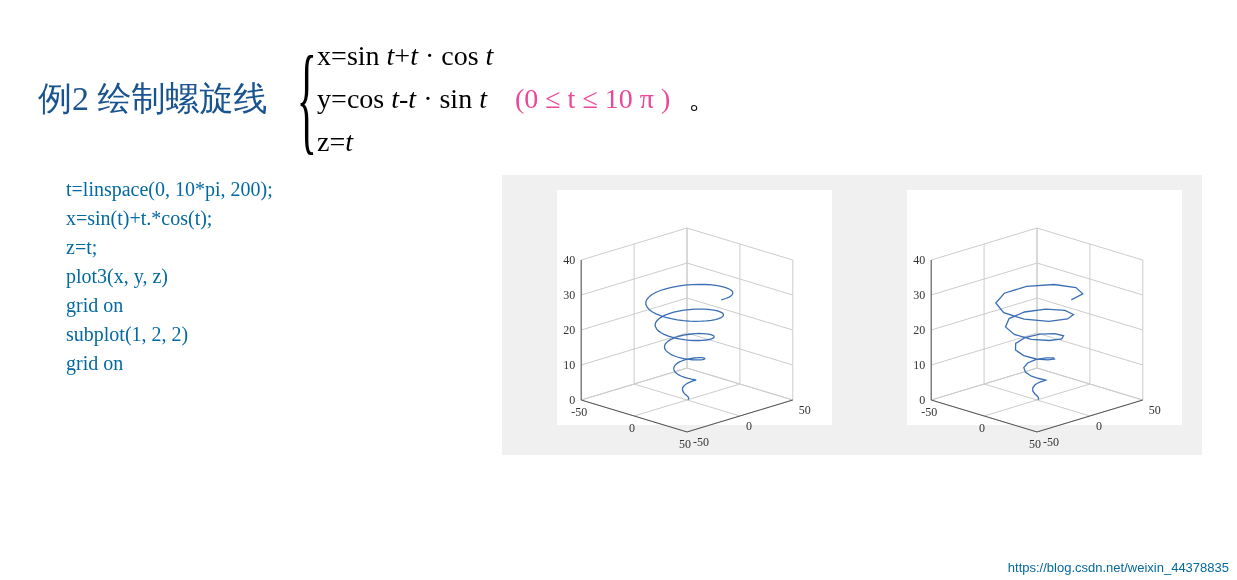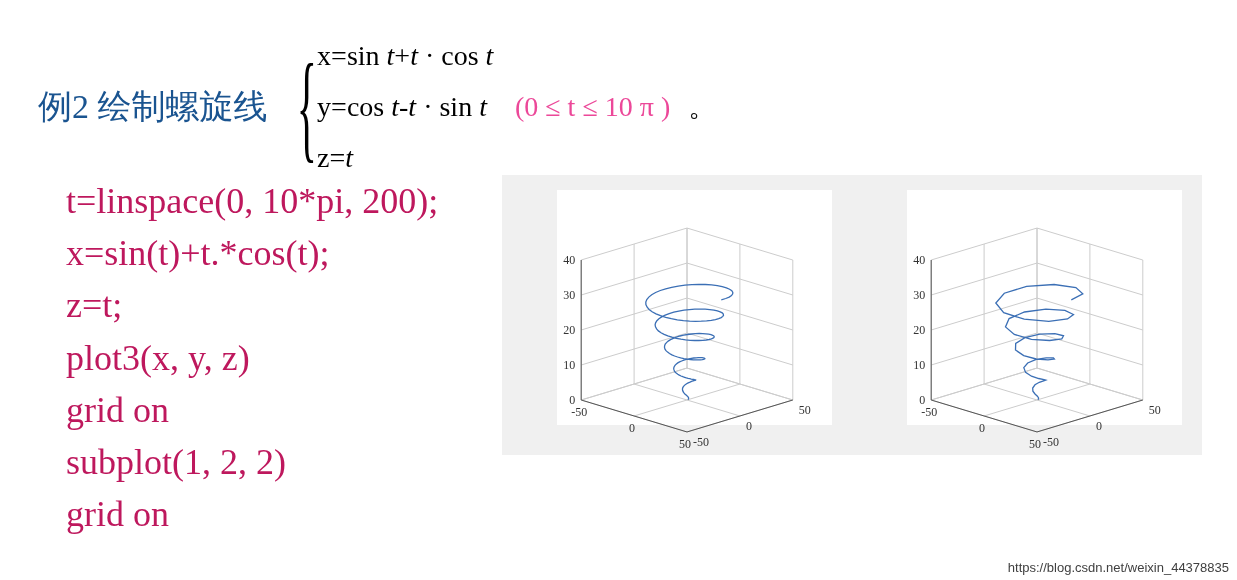--- a/index.html
+++ b/index.html
@@ -35,39 +35,39 @@
     line-height: 0.88;
     color: #000;
     font-family: "Times New Roman", serif;
     transform: scaleX(0.35);
     margin-right: -18px;
     margin-left: -10px;
   }
   .equations {
     display: flex;
     flex-direction: column;
-    gap: 16px;
+    gap: 8px;
   }
   .eq-line {
     font-size: 28px;
     color: #000;
     font-family: "Times New Roman", serif;
   }
   .italic { font-style: italic; }
   .range {
     font-size: 28px;
     color: #ec4899;
     margin-left: 28px;
   }
   .code-block {
     position: absolute;
     top: 175px;
     left: 66px;
-    font-size: 36px;
-    color: #be185d;
+    font-size: 20px;
+    color: #0369a1;
     font-family: "Times New Roman", serif;
     line-height: 1.45;
   }
   .code-line { display: block; }
   .plots {
     position: absolute;
     top: 175px;
     left: 502px;
     width: 700px;
     height: 280px;
@@ -81,21 +81,21 @@
   }
   svg.plot3d {
     width: 100%;
     height: 100%;
   }
   .watermark {
     position: absolute;
     right: 8px;
     bottom: 5px;
     font-size: 13px;
-    color: #404040;
+    color: #0369a1;
     font-family: Arial, sans-serif;
   }
   .period-dot {
     font-size: 28px;
     color: #000;
     margin-left: 18px;
   }
   .corner-deco {
     position: absolute;
     left: 0;

